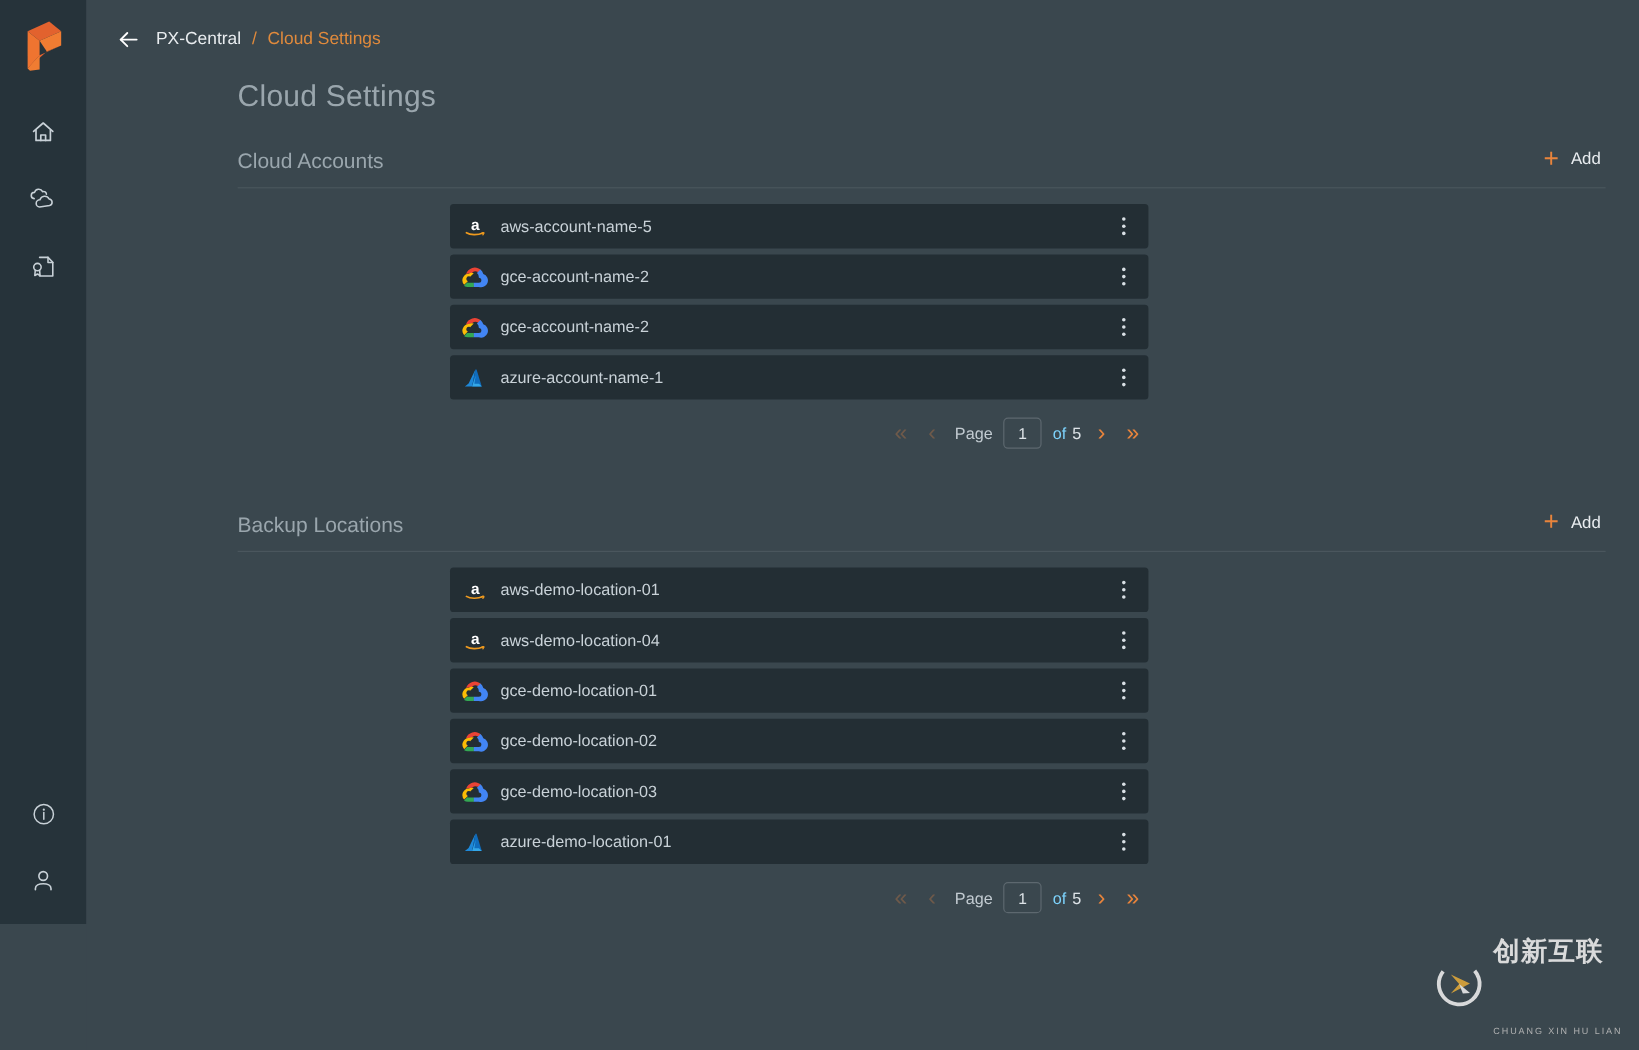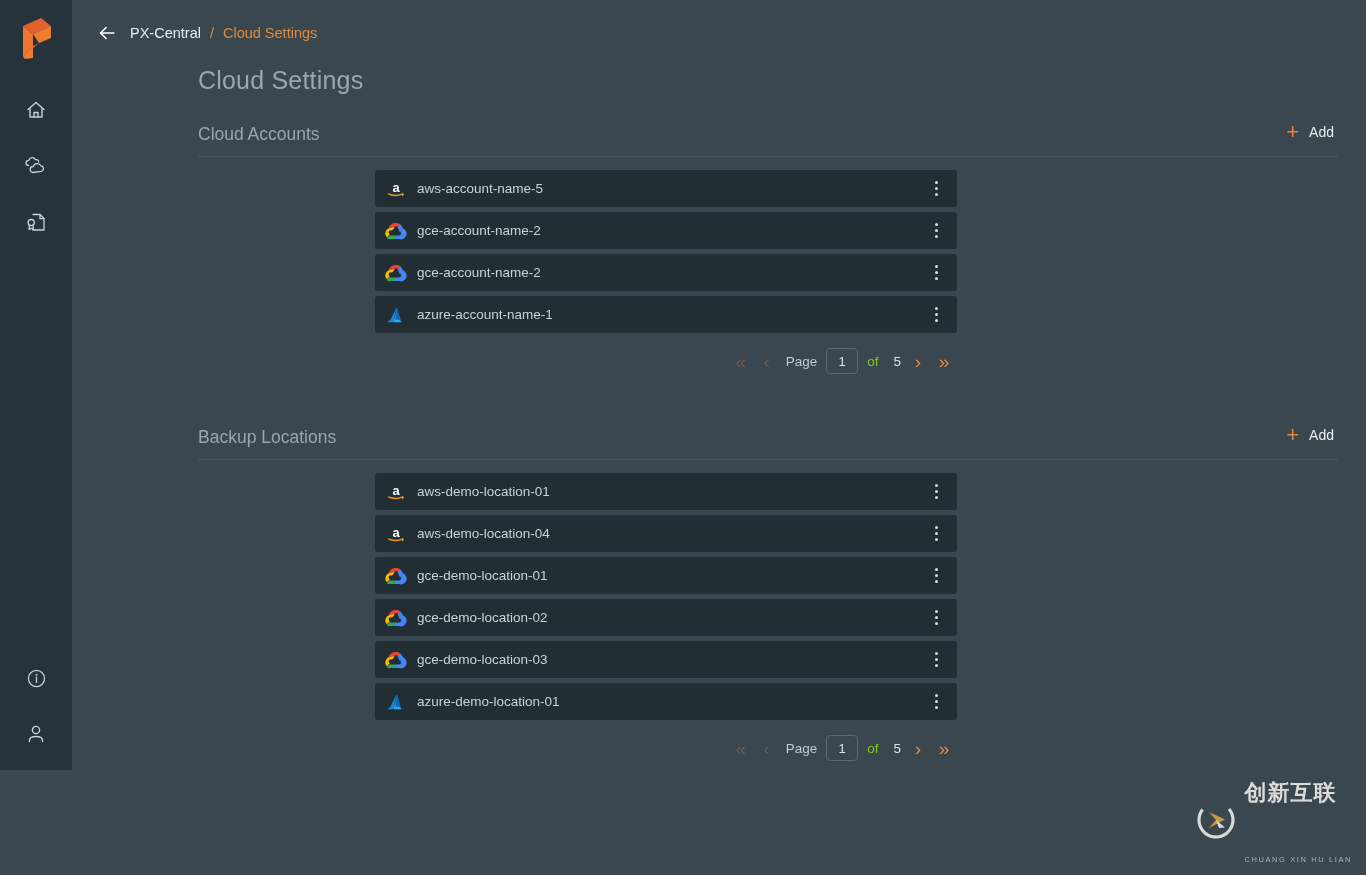--- a/index.html
+++ b/index.html
@@ -92,21 +92,21 @@
   .pg-btn.active { color: #e8843c; }
   .pg-text { color: #c2cbd1; font-size: 13.5px; margin: 0 6px; }
   .pg-input {
     width: 32px; height: 26px;
     background: transparent;
     border: 1px solid #5d686f; border-radius: 4px;
     color: #dde3e7; font-size: 13px; text-align: center;
     font-family: "Liberation Sans", sans-serif;
     margin: 0 3px;
   }
-  .pg-of { color: #84cc16; font-size: 13.5px; margin: 0 15px 0 6px; }
+  .pg-of { color: #7dd3fc; font-size: 13.5px; margin: 0 5px 0 6px; }
   .pg-total { color: #dde3e7; font-size: 13.5px; }
   .gap { width: 4px; }
 
   
   .watermark {
     position: absolute; right: 14px; bottom: 12px;
     display: flex; align-items: center; gap: 8px;
     opacity: .92;
   }
   .wm-text { display: flex; flex-direction: column; line-height: 1; gap: 48px; }

